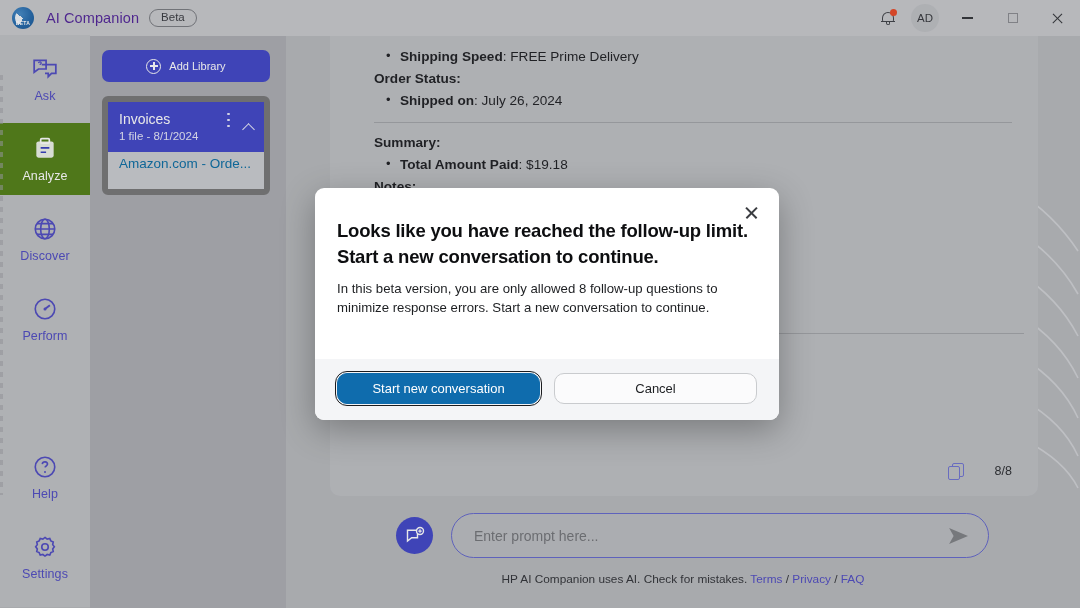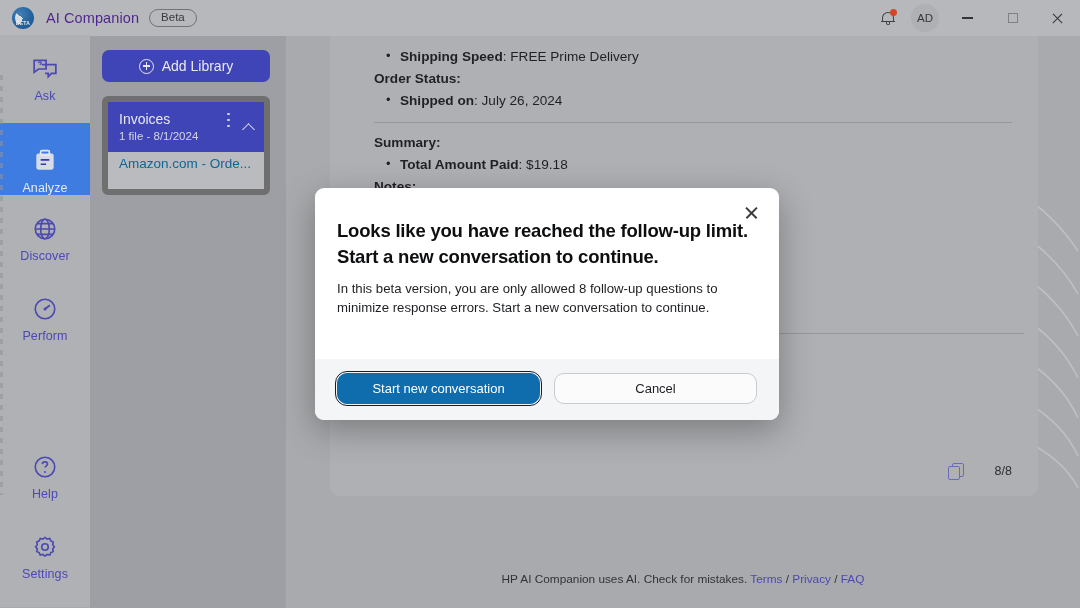--- a/index.html
+++ b/index.html
@@ -98,34 +98,34 @@
   .rail-scroll {
     position: absolute; left: 0; top: 40px; width: 3px; height: 420px;
     background: repeating-linear-gradient(to bottom, #9a9ca0 0 5px, transparent 5px 11px);
     opacity: .55;
   }
   .rail-item {
     width: 90px; height: 72px; margin-top: 8px;
     display: flex; flex-direction: column; align-items: center; justify-content: center;
     color: #4a46c0; gap: 7px;
   }
-  .rail-item.active { background: #3b82f6; color: #ffffff; justify-content: flex-end; }
+  .rail-item.active { background: #4d7c0f; color: #ffffff; }
   .rail-label { font-size: 12.5px; letter-spacing: .1px; }
   .rail-spacer { flex: 1; }
   .ico { width: 26px; height: 26px; display: block; }
 
   
   .library {
     position: absolute; left: 90px; top: 36px; width: 196px; height: 572px;
     background: #a9abaf;
     padding: 14px 12px;
   }
   .add-library {
     width: 168px; height: 32px; border-radius: 7px; background: #3b41c5;
-    color: #fff; font-size: 14px;
+    color: #fff; font-size: 11px;
     display: flex; align-items: center; justify-content: center; gap: 8px;
     border: none;
   }
   .plus-circle {
     width: 15px; height: 15px; border: 1.5px solid #fff; border-radius: 50%;
     position: relative;
   }
   .plus-circle::before, .plus-circle::after {
     content: ""; position: absolute; background: #fff;
   }
@@ -411,20 +411,35 @@
 
       <div class="card-footer">
         <div class="copy-ico">
             <div class="back"></div>
             <div class="front"></div>
           </div>
         <div class="counter">8/8</div>
       </div>
     </div>
 
+    <div class="prompt-row">
+      <div class="newchat-btn">
+        <svg width="20" height="20" viewBox="0 0 24 24" fill="none" stroke="#ffffff" stroke-width="1.7">
+          <path d="M3 5h12v9H8l-5 4z"></path>
+          <circle cx="18" cy="6" r="4.2" fill="#3b41c5"></circle>
+          <path d="M18 3.9v4.2M15.9 6h4.2" stroke-width="1.5"></path>
+        </svg>
+      </div>
+      <div class="prompt-box">
+        <div class="prompt-placeholder">Enter prompt here...</div>
+        <svg class="send-ico" viewBox="0 0 24 20" fill="#7b7d81">
+          <path d="M1 1l21 9-21 9 5-9z"></path>
+        </svg>
+      </div>
+    </div>
 
     <div class="disclaimer">
       <span>HP AI Companion uses AI. Check for mistakes.</span>
       <a href="#">Terms</a><span> / </span><a href="#">Privacy</a><span> / </span><a href="#">FAQ</a>
     </div>
   </div>
 
   <div class="scrim"></div>
   <div class="modal">
     <div class="modal-close">

